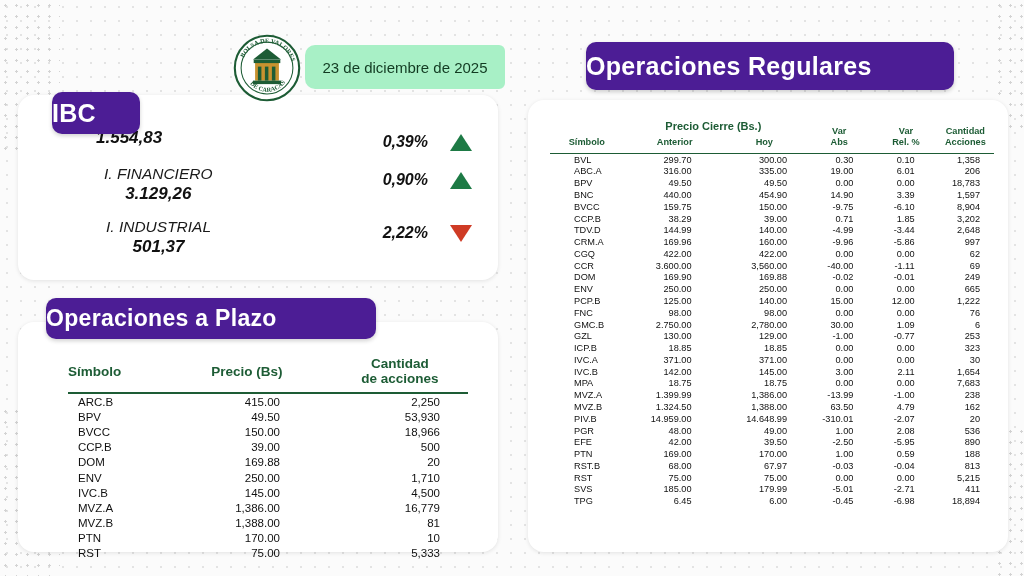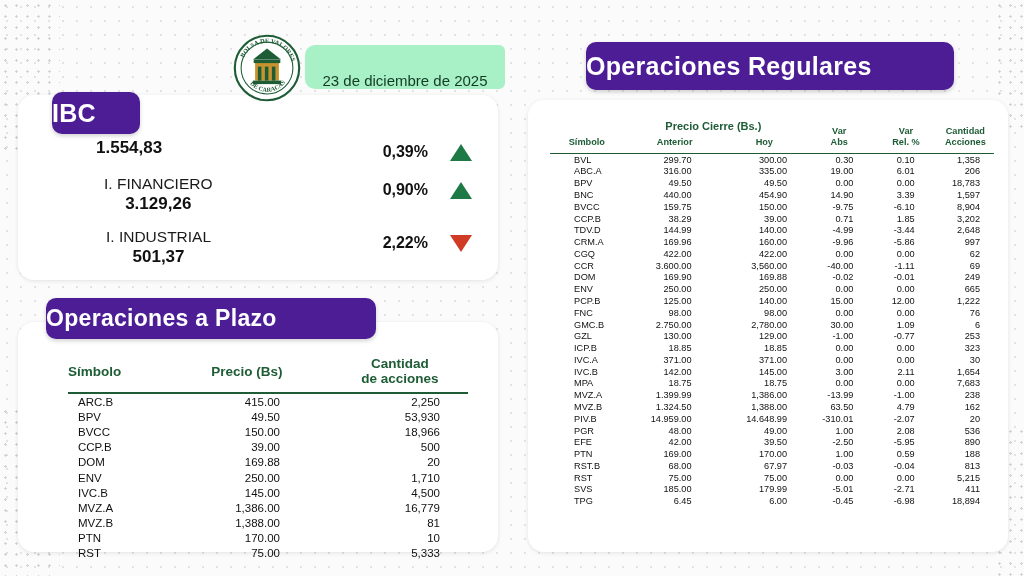--- a/index.html
+++ b/index.html
@@ -56,38 +56,38 @@
     left: 232px; top: 33px;
     width: 70px; height: 70px;
     z-index: 6;
   }
   .date-chip {
     position: absolute;
     left: 305px; top: 45px;
     width: 200px; height: 44px;
     background: #a8f0c6;
     border-radius: 10px 6px 6px 10px;
-    display: flex; align-items: flex-end; justify-content: center;
+    display: flex; align-items: center; justify-content: center;
     color: #123b22;
     font-size: 15px;
     z-index: 4;
   }
   .date-chip::after {
     content: "";
     position: absolute;
     right: -0px; top: 0; bottom: 0; width: 10px;
     background: #ffffff;
     opacity: 0;
   }
 
   
   #ibc-card { left: 18px; top: 95px; width: 480px; height: 185px; }
   #ibc-pill { left: 52px; top: 92px; width: 88px; height: 42px; font-size: 25px; }
 
-  .ibc-rows { position: absolute; left: 0; top: 42px; width: 100%; padding: 0 26px; }
+  .ibc-rows { position: absolute; left: 0; top: 32px; width: 100%; padding: 0 26px; font-style: italic; }
   .ibc-row {
     display: flex; align-items: flex-start; justify-content: space-between;
     margin-bottom: 14px;
   }
   .ibc-left { display: flex; flex-direction: column; }
   .ibc-name {
     font-size: 15.5px; color: #1a1a1a; text-align: center; margin-bottom: 1px;
   }
   .ibc-value { font-size: 17px; font-weight: bold; color: #111; text-align: center; }
   .ibc-right { display: flex; align-items: center; gap: 22px; padding-top: 6px; }

